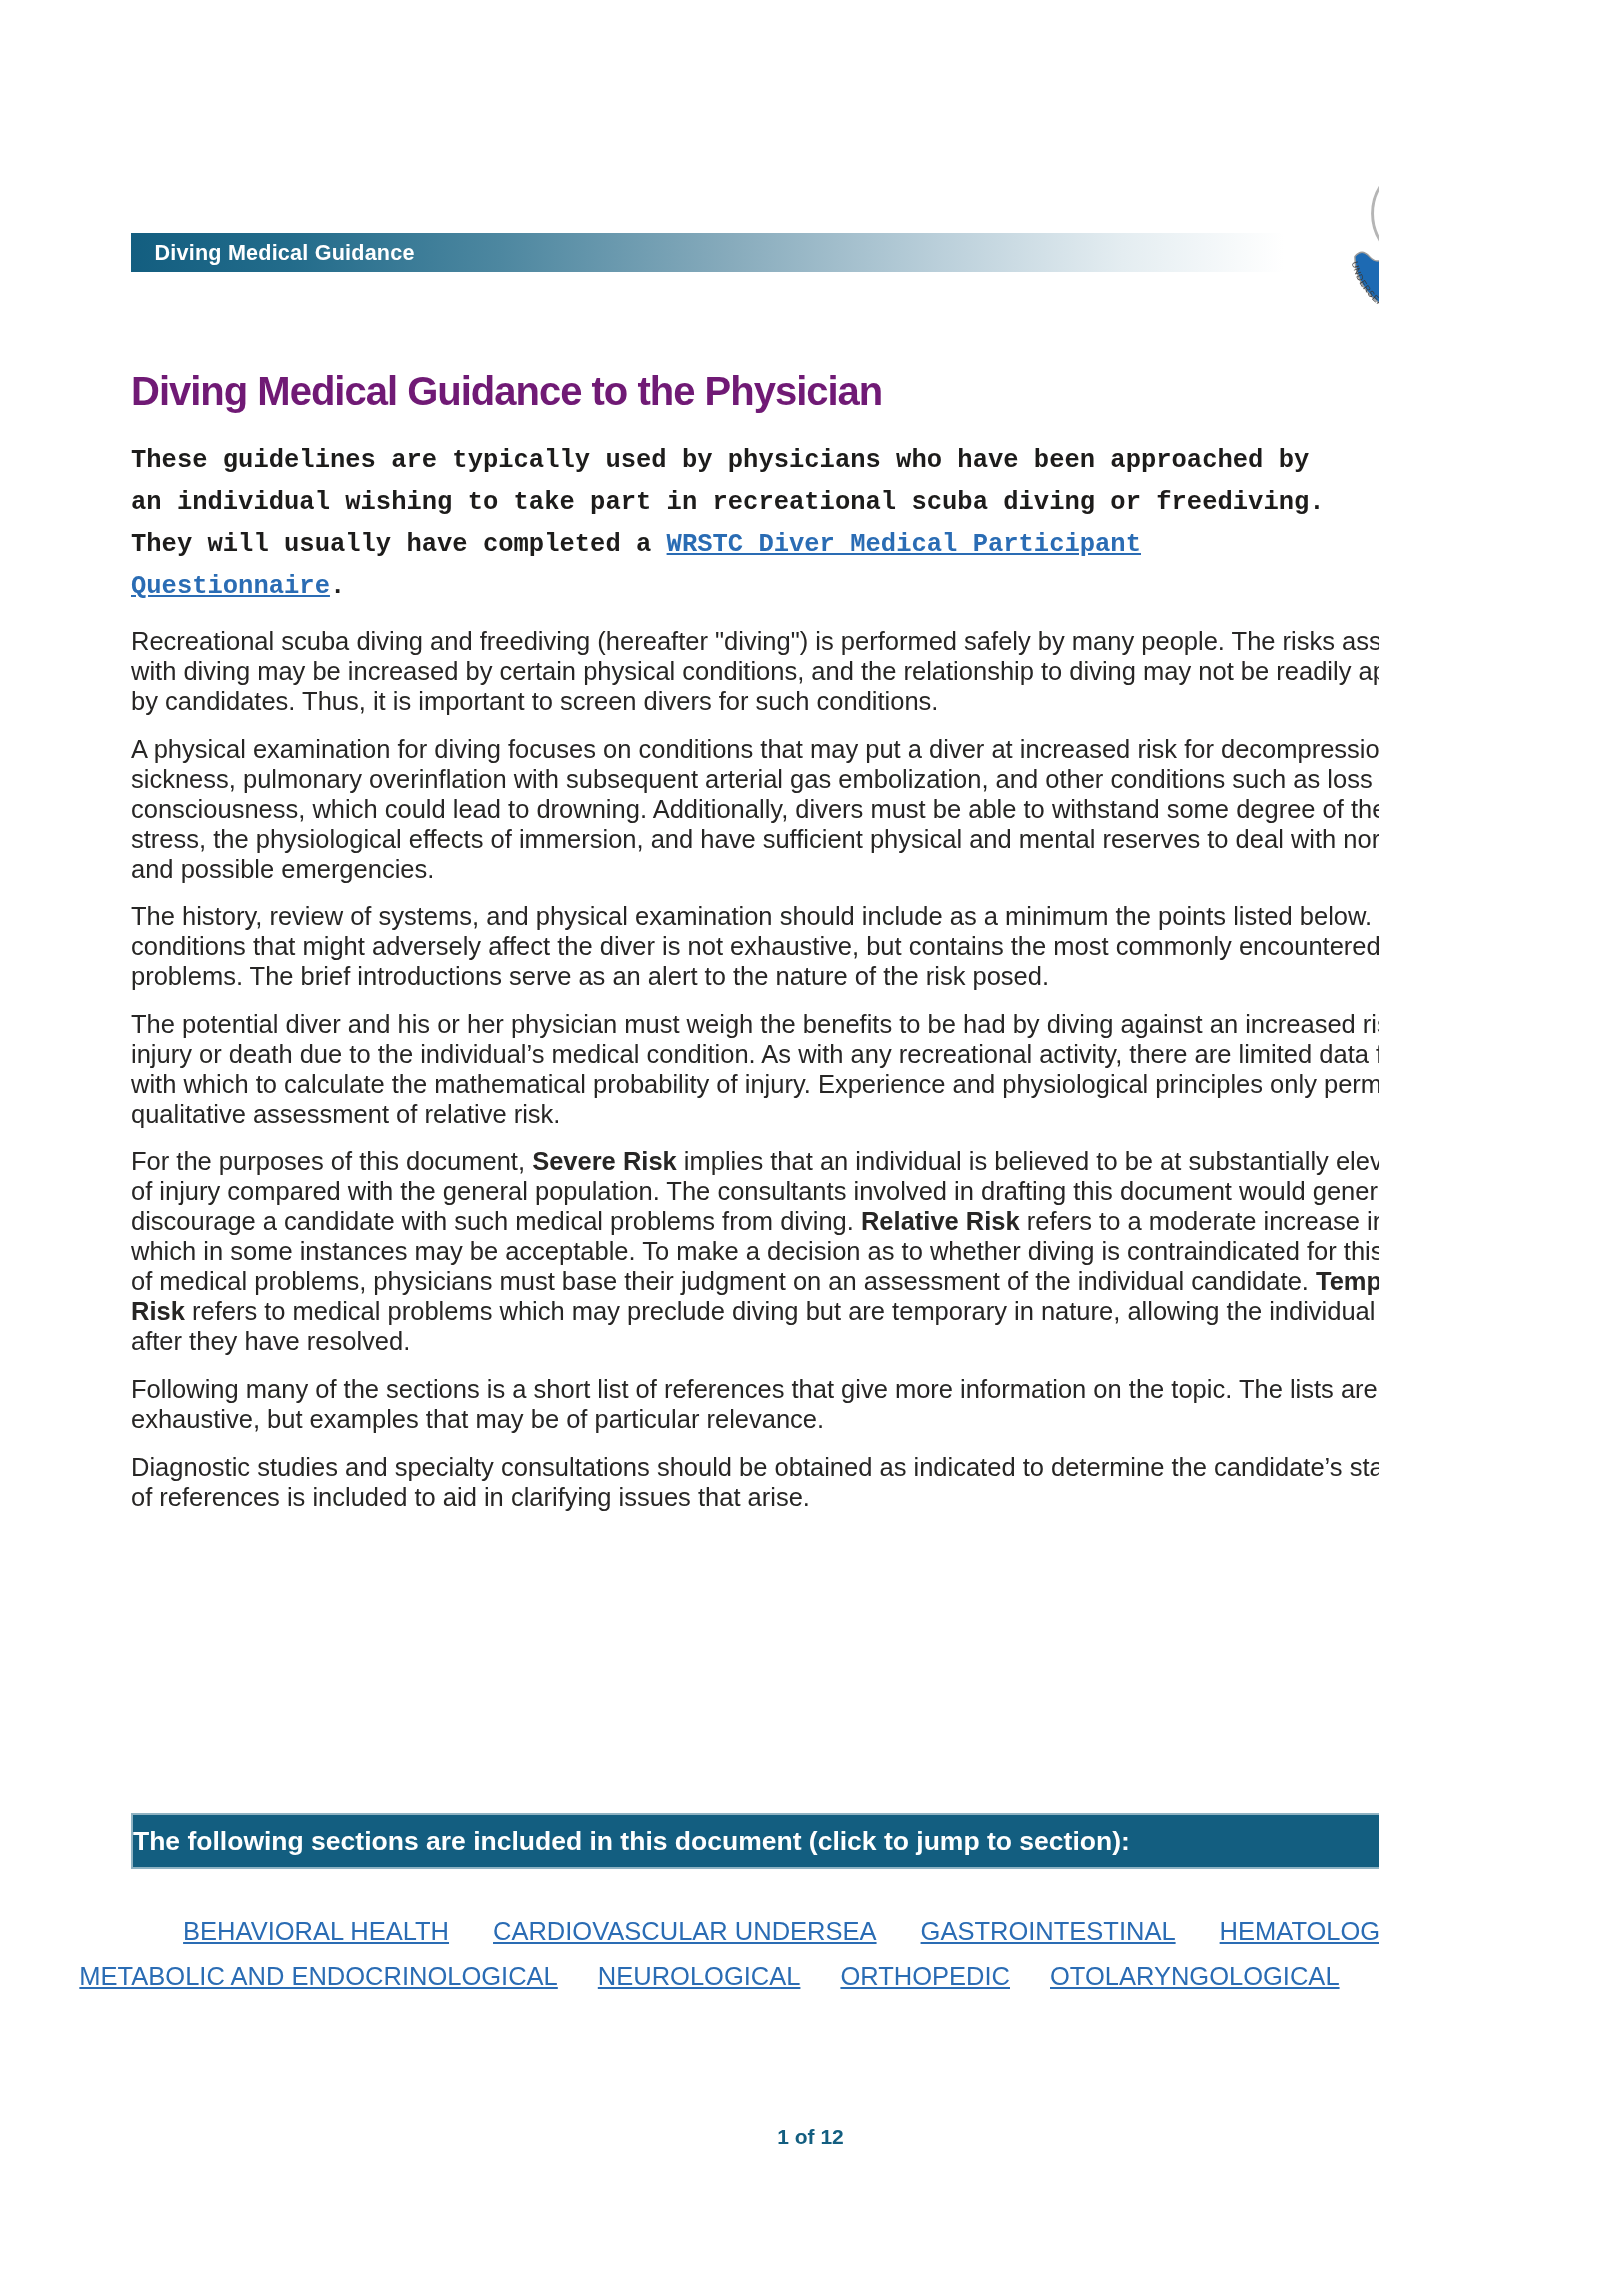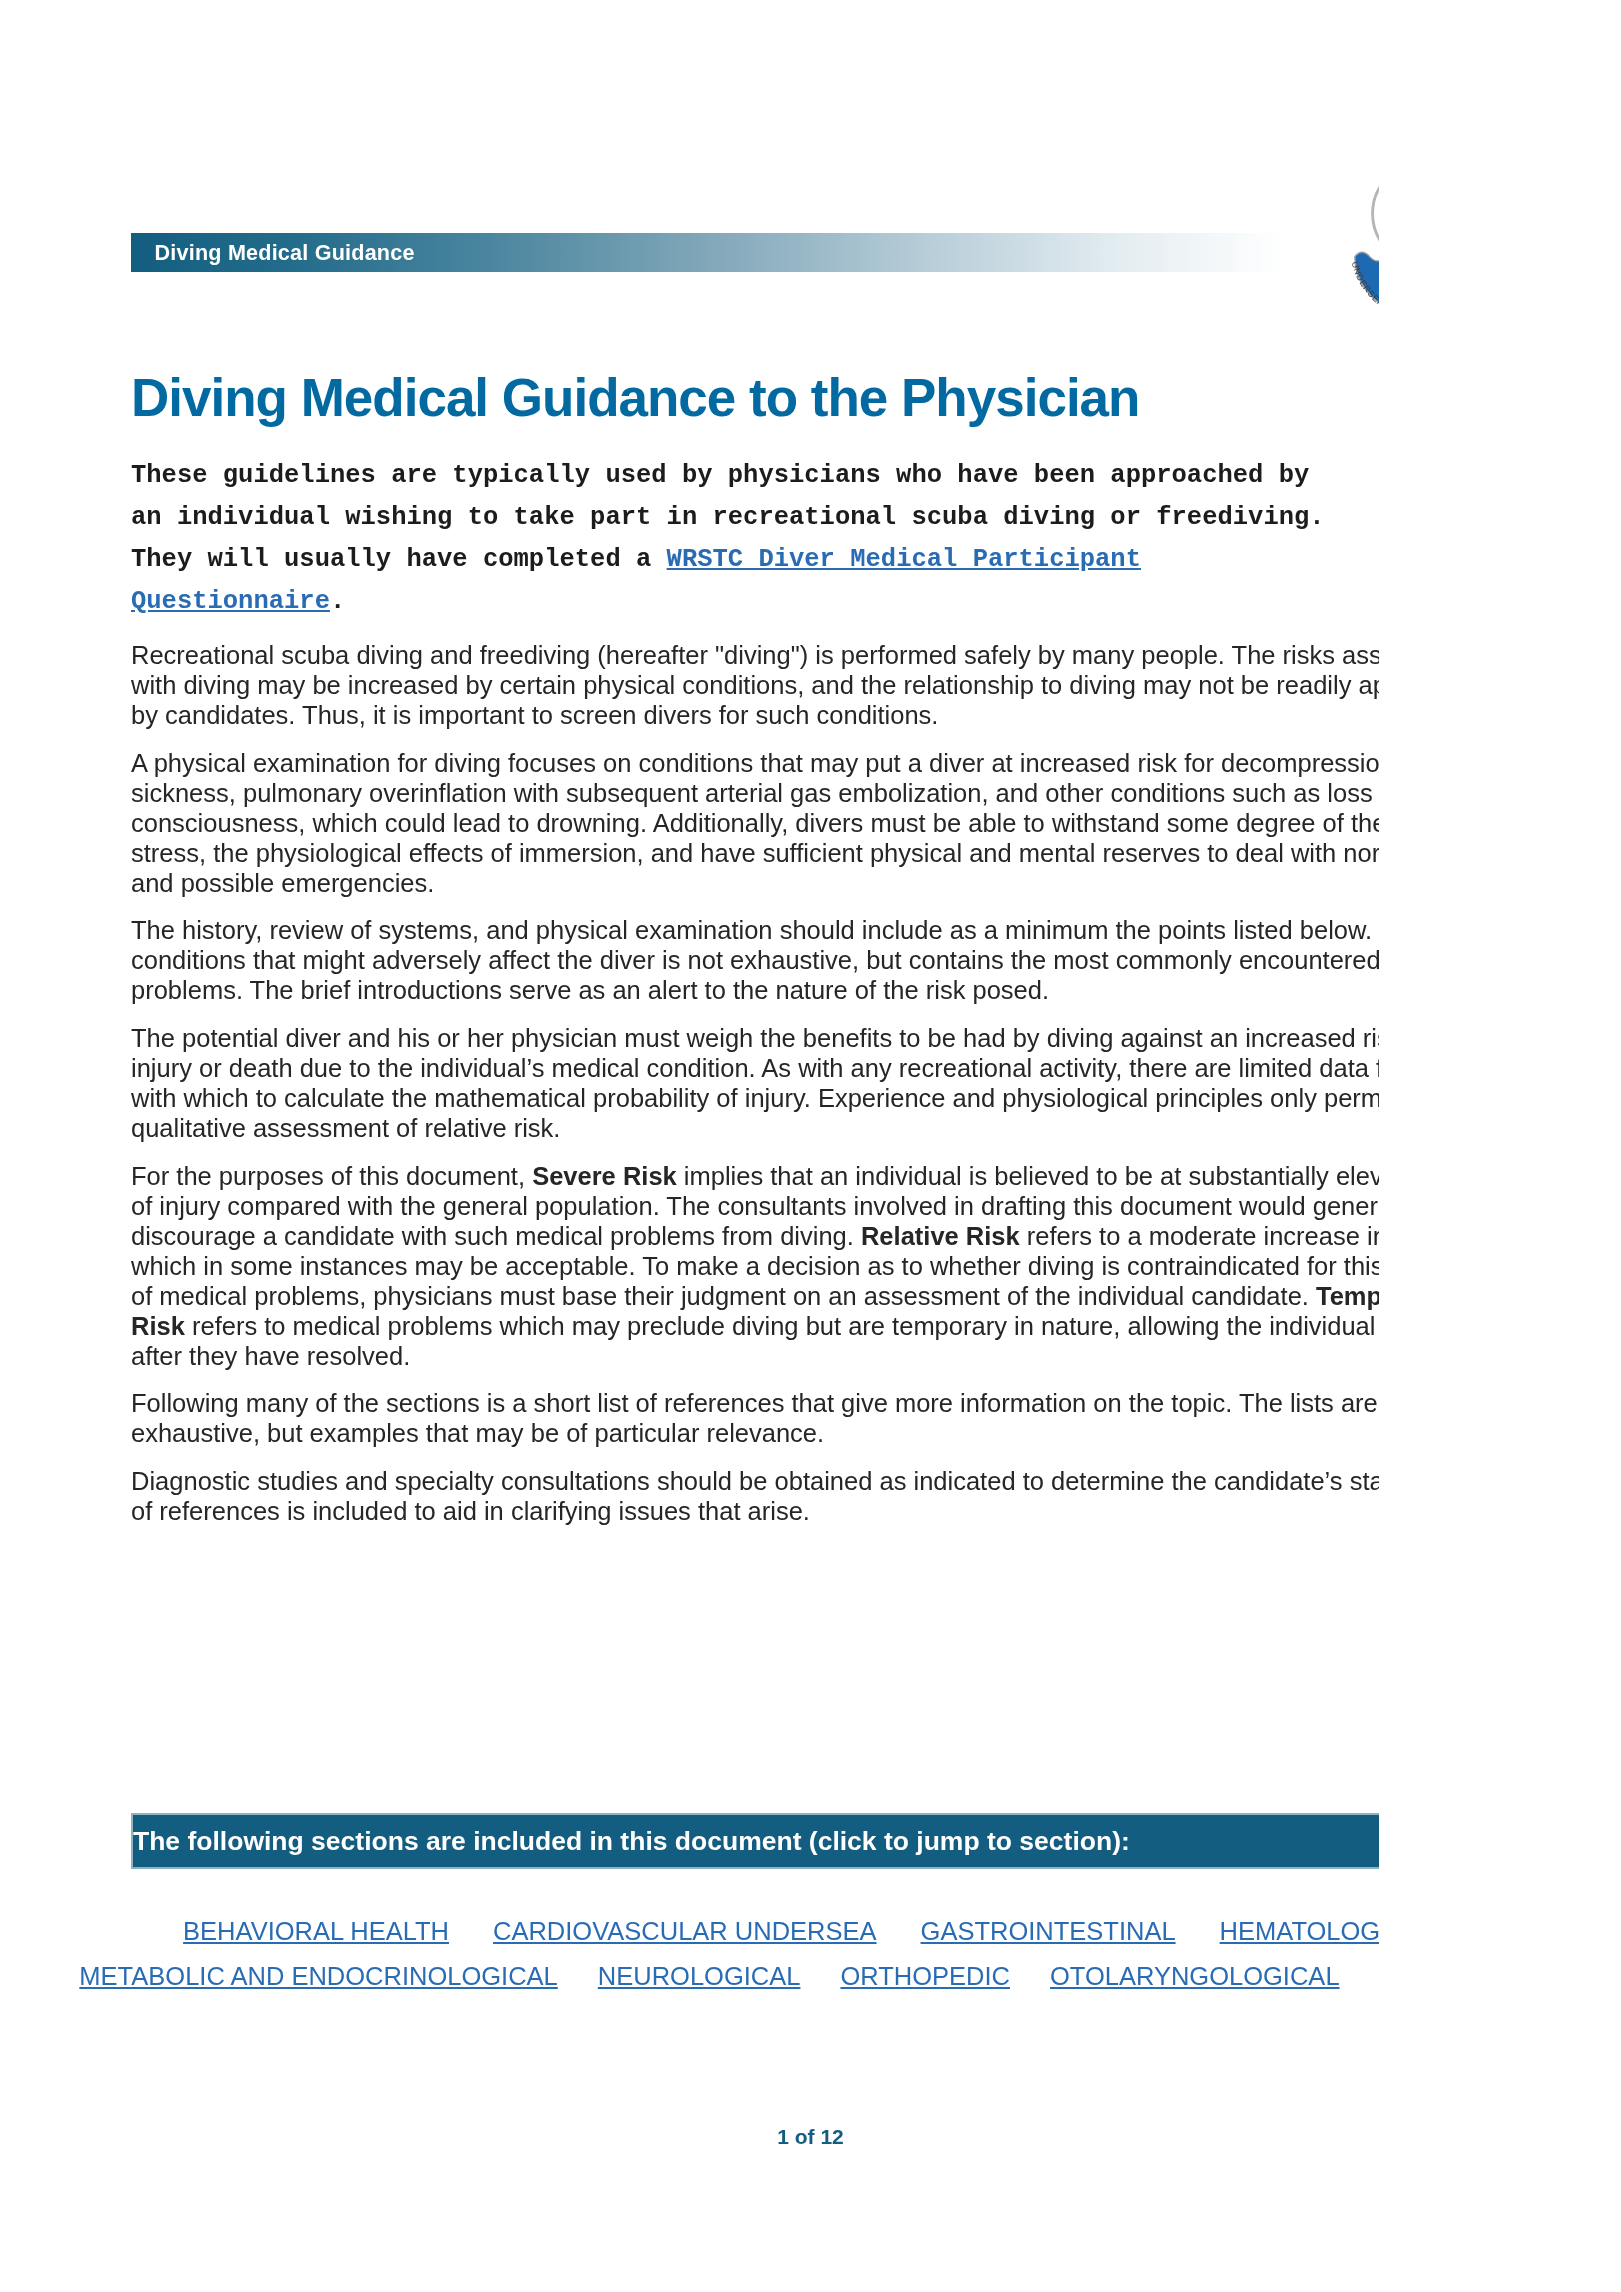--- a/index.html
+++ b/index.html
@@ -44,23 +44,23 @@
   }
 
   
   .content {
     position: absolute;
     left: 131px;
     top: 369px;
     width: 1364px;
   }
   .page-title {
-    font-size: 53px;
-    font-weight: bold;
-    color: #0369a1;
+    font-size: 40px;
+    font-weight: bold;
+    color: #701a75;
     margin: 0 0 27.4px 0;
     letter-spacing: -1px;
     line-height: 1.1;
   }
   .intro-par {
     font-size: 25.5px;
     font-weight: bold;
     color: #1d1c1b;
     line-height: 42px;
     max-width: 1215px;

